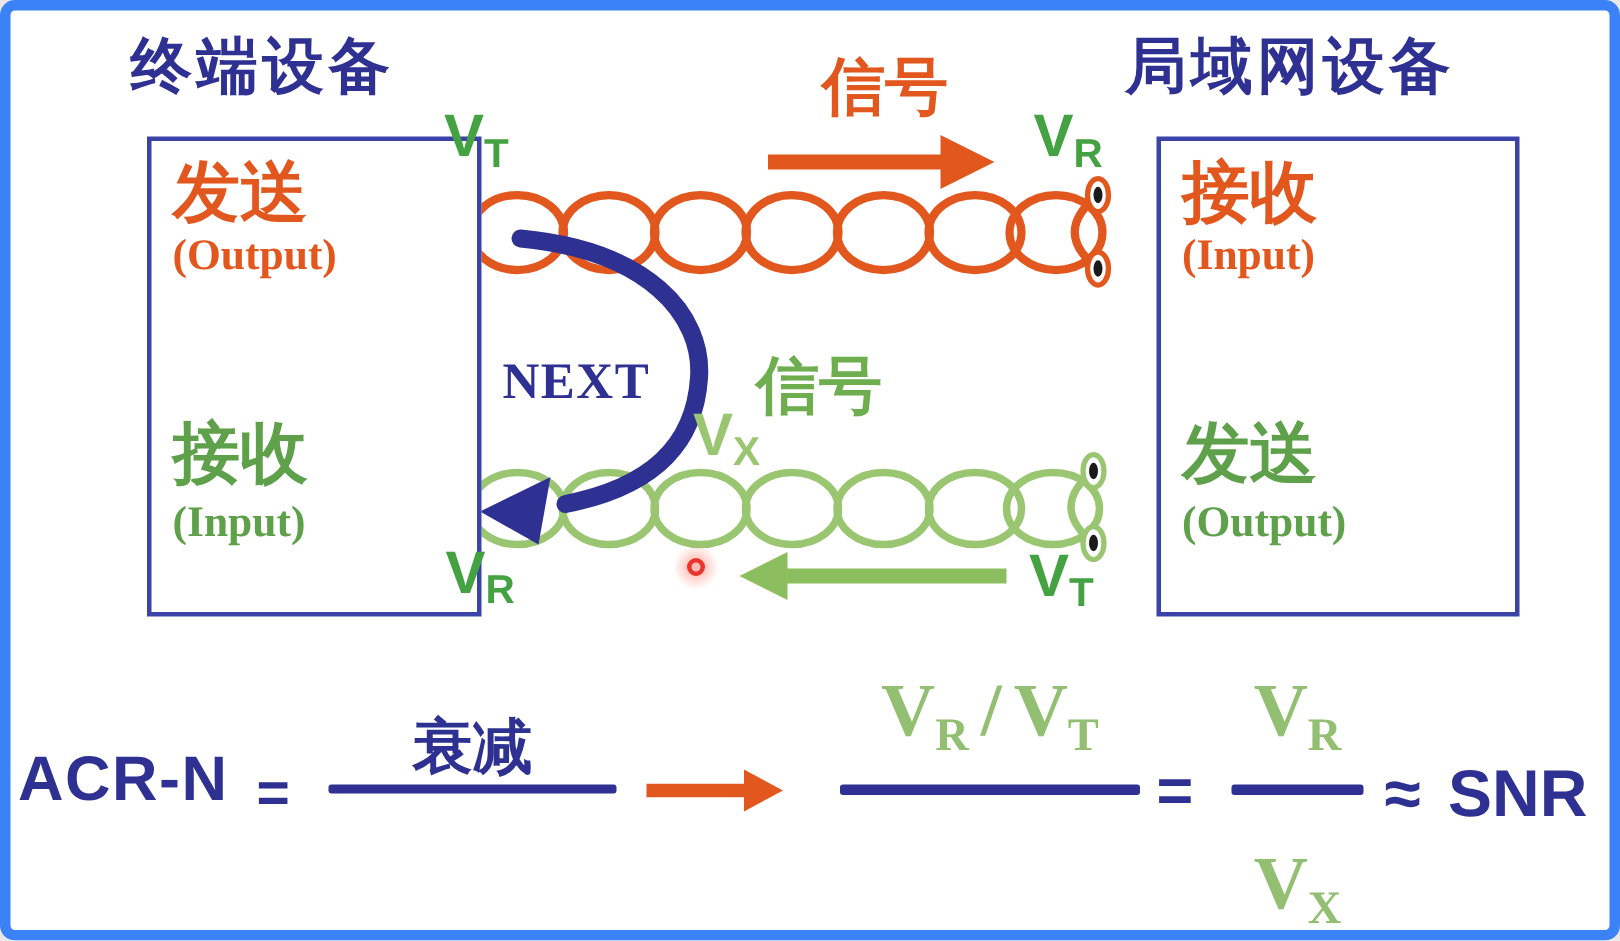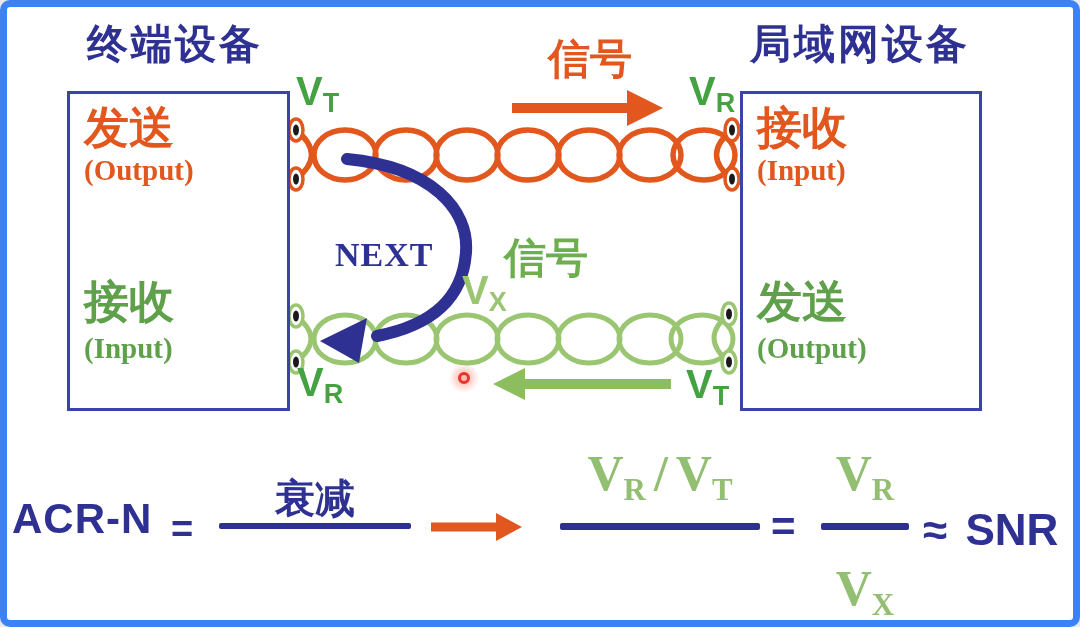--- a/index.html
+++ b/index.html
@@ -7,21 +7,21 @@
     position:relative;width:1080px;height:627px;background:#ffffff;
     border:7px solid #3b82f6;border-radius:10px;box-sizing:border-box;
     overflow:hidden;font-family:"Liberation Sans",sans-serif;
   }
   .abs{position:absolute;}
   svg{position:absolute;left:0;top:0;}
   
   .dev-title{font-family:"Liberation Serif",serif;font-weight:bold;font-size:41px;
     color:#2E3192;letter-spacing:3px;white-space:nowrap;}
   
-  .dev-box{position:absolute;border:3px solid #3A44A8;background:#fff;box-sizing:border-box;}
+  .dev-box{position:absolute;border:3px solid #3A44A8;background:#fff;box-sizing:border-box;margin-left:31px;}
   .box-line{position:absolute;left:14px;white-space:nowrap;font-family:"Liberation Serif",serif;}
   .cn-line{font-size:45px;font-weight:bold;}
   .en-line{font-size:29px;font-weight:bold;}
   .orange-t{color:#E2571D;}
   .green-t{color:#5FA04A;}
   
   .vlabel{position:absolute;font-family:"Liberation Sans",sans-serif;font-weight:bold;
     font-size:40px;line-height:1;white-space:nowrap;}
   .vlabel .vsub{font-size:27px;vertical-align:-7px;}
   .green-v{color:#44A242;}

